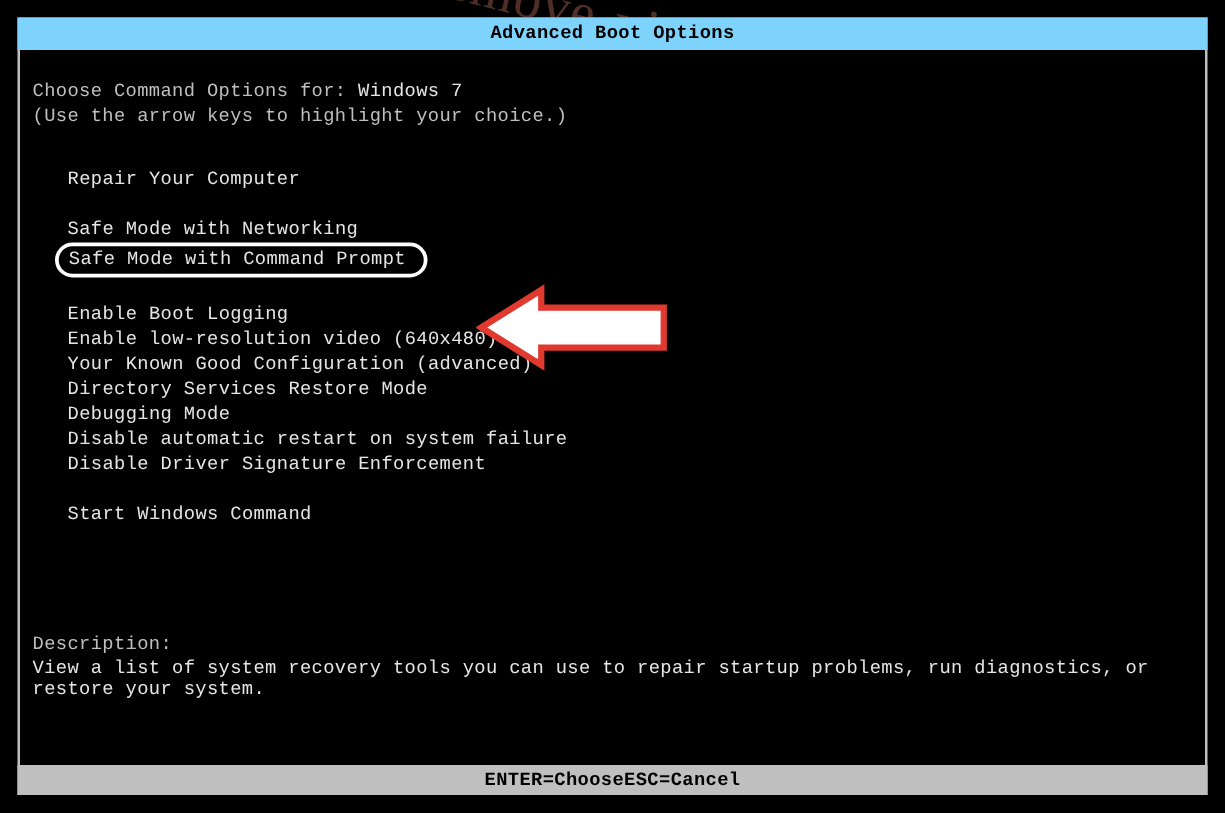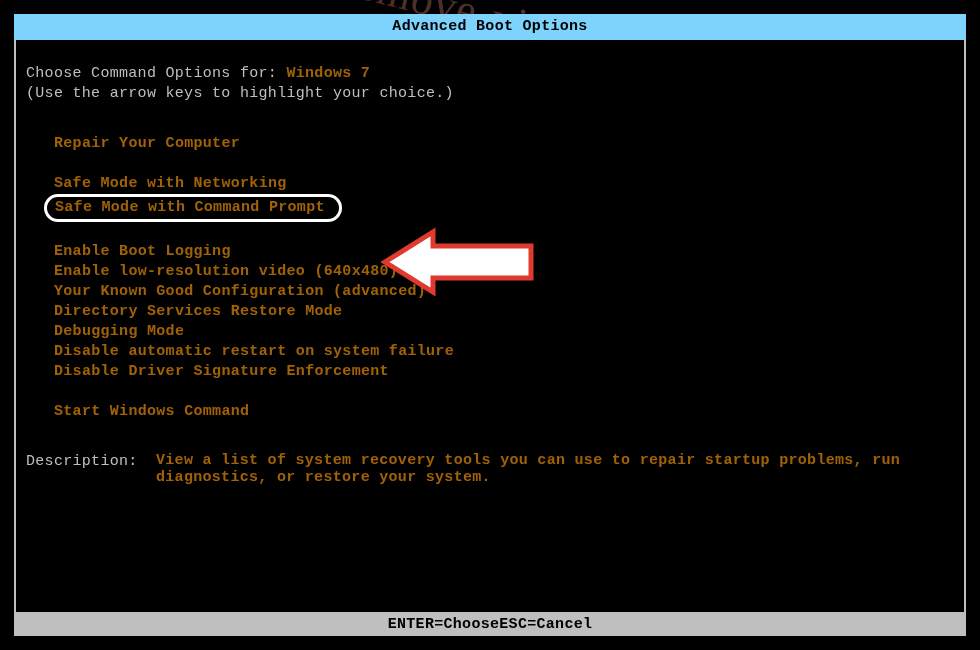--- a/index.html
+++ b/index.html
@@ -29,36 +29,36 @@
       font-weight: bold;
       line-height: 26px;
     }
 
     .content {
       position: absolute;
       left: 10px; right: 10px; top: 48px; bottom: 32px;
     }
 
     .line { white-space: pre; line-height: 20px; }
-    .bold { color: #a16207; font-weight: bold; }
+    .bold { color: #e5e5e5; font-weight: normal; }
 
     .menu { margin-top: 30px; margin-left: 28px; }
     .menu .item { line-height: 20px; white-space: pre; }
     .sep { height: 20px; }
 
     .highlight {
       display: inline-block;
       border: 3px solid #ffffff;
       border-radius: 14px;
       padding: 2px 14px 2px 8px;
       margin-left: -10px;
       line-height: 18px;
     }
 
-    .desc-row { margin-top: 30px; display: flex; }
+    .desc-row { margin-top: 84px; display: flex; flex-direction: column; }
     .desc-label { width: 130px; }
     .desc-text { flex: 1; }
 
     .footer {
       position: absolute;
       left: -2px; right: -2px; bottom: -2px;
       height: 24px;
       background: #bfbfbf;
       color: #000;
       font-weight: bold;

